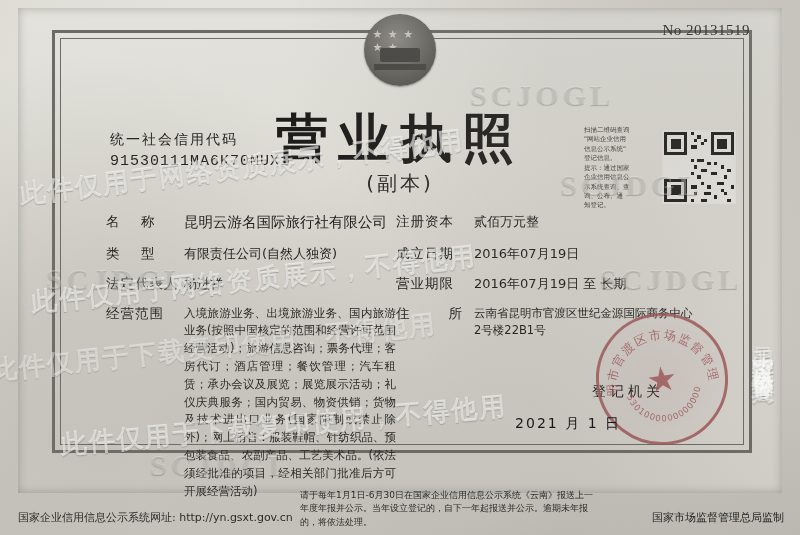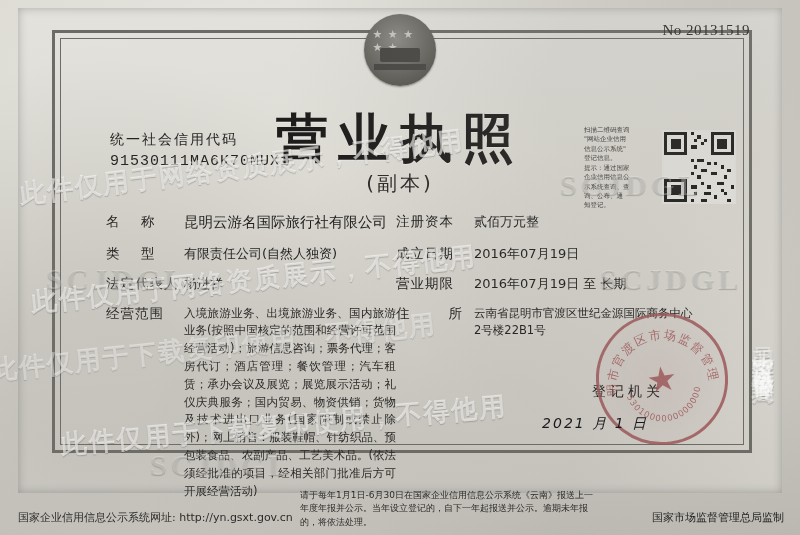--- a/index.html
+++ b/index.html
@@ -117,21 +117,21 @@
   .seal .star{
     position:absolute;left:50%;top:50%;transform:translate(-50%,-50%);
     color:#b34b4f;font-size:34px;line-height:1;
   }
   .seal .arc{
     position:absolute;left:0;top:0;width:100%;height:100%;
   }
   .seal .arc text{fill:#b34b4f;font-size:12px;letter-spacing:2px;font-family:"DejaVu Sans",sans-serif;}
   .seal .arcb text{fill:#b34b4f;font-size:8.5px;letter-spacing:1px;}
   .date-line{
-    position:absolute;right:134px;bottom:60px;z-index:6;font-size:14px;color:#19181e;letter-spacing:2px;font-style:italic;
+    position:absolute;right:161px;bottom:60px;z-index:6;font-size:14px;color:#19181e;letter-spacing:2px;
   }
   
   .foot-left{
     position:absolute;left:18px;bottom:10px;font-size:11px;color:#1d1b19;z-index:4;
   }
   .foot-mid{
     position:absolute;left:300px;bottom:6px;width:300px;font-size:9px;line-height:1.5;color:#1d1b19;z-index:4;text-align:left;
   }
   .foot-right{
     position:absolute;right:16px;bottom:10px;font-size:11px;color:#1d1b19;z-index:4;
@@ -309,20 +309,21 @@
       <div class="star">★</div>
     </div>
   </div>
 
   <div class="foot-left">国家企业信用信息公示系统网址: http://yn.gsxt.gov.cn</div>
   <div class="foot-mid">请于每年1月1日-6月30日在国家企业信用信息公示系统《云南》报送上一年度年报并公示。当年设立登记的，自下一年起报送并公示。逾期未年报的，将依法处理。</div>
   <div class="foot-right">国家市场监督管理总局监制</div>
 
   <div class="wm wm-faint" style="left:46px;top:262px;">SCJDGL</div>
   <div class="wm wm-faint" style="left:150px;top:448px;">SCJDGL</div>
+  <div class="wm wm-faint" style="left:470px;top:78px;">SCJOGL</div>
   <div class="wm wm-faint" style="left:560px;top:168px;">SCJDGL</div>
   <div class="wm wm-faint" style="left:600px;top:262px;">SCJDGL</div>
 
   <div class="wm wm-diag" style="left:18px;top:150px;transform:rotate(-7deg);">此件仅用于网络资质展示，不得他用</div>
   <div class="wm wm-diag" style="left:30px;top:262px;transform:rotate(-6deg);">此件仅用于网络资质展示，不得他用</div>
   <div class="wm wm-diag" style="left:60px;top:408px;transform:rotate(-5deg);">此件仅用于下载复印使用，不得他用</div>
   <div class="wm wm-diag" style="left:-10px;top:330px;transform:rotate(-6deg);opacity:.75;">此件仅用于下载复印使用，不得他用</div>
   <div class="wm wm-vert" style="right:22px;top:330px;">昆明市官渡区市场监督管理局</div>
 </div>
 

